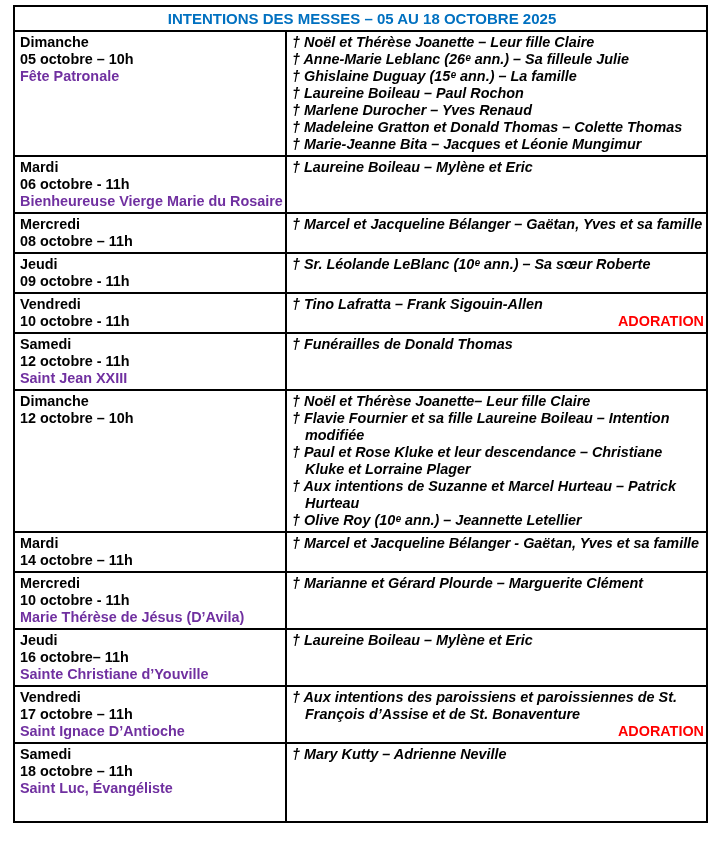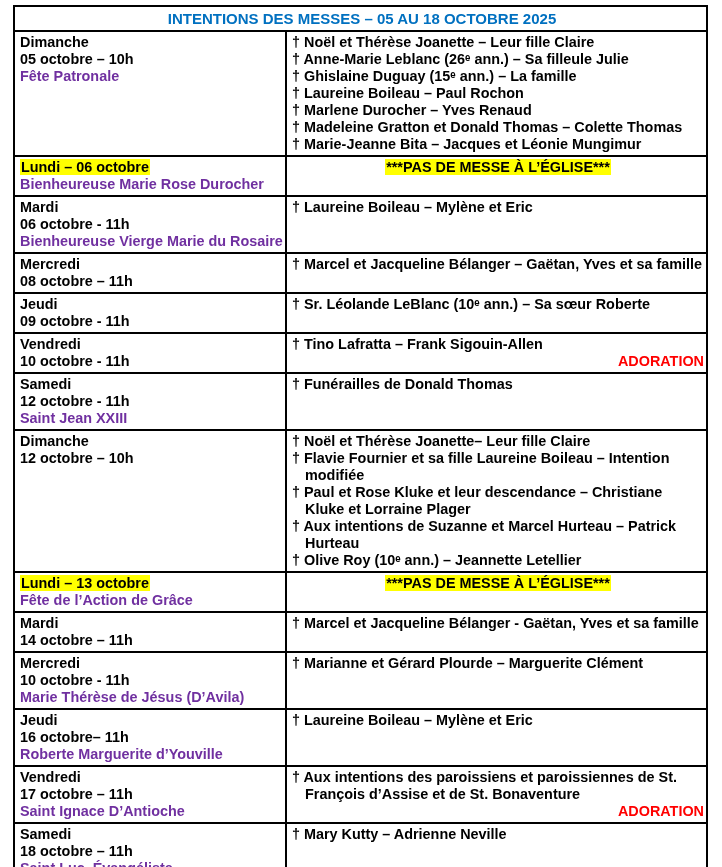--- a/index.html
+++ b/index.html
@@ -34,21 +34,21 @@
     font-size:15px;
     line-height:19px;
     padding:2px 2px;
   }
   .line{
     font-size:14.4px;
     line-height:17px;
     white-space:normal;
   }
   .line.feast{color:var(--feast-purple);}
-  .right-cell .line.intention{padding-left:13px;text-indent:-13px;}
+  .right-cell .line.intention{padding-left:13px;text-indent:-13px;font-style:italic;}
   .line.adoration{
     color:var(--adoration-red);
     text-align:right;
     padding-left:0;text-indent:0;
   }
   .line.nomass{
     text-align:center;
     padding-left:0;text-indent:0;
   }
   .mark{background:var(--highlight-yellow);padding:0 1px;}
@@ -80,29 +80,20 @@
           <div class="line intention">† Anne-Marie Leblanc (26ᵉ ann.) – Sa filleule Julie</div>
           <div class="line intention">† Ghislaine Duguay (15ᵉ ann.) – La famille</div>
           <div class="line intention">† Laureine Boileau – Paul Rochon</div>
           <div class="line intention">† Marlene Durocher – Yves Renaud</div>
           <div class="line intention">† Madeleine Gratton et Donald Thomas – Colette Thomas</div>
           <div class="line intention">† Marie-Jeanne Bita – Jacques et Léonie Mungimur</div>
         </td>
       </tr>
       <tr class="data-row">
         <td class="left-cell">
-          <div class="line hl"><span class="mark">Lundi – 06 octobre</span></div>
-          <div class="line feast">Bienheureuse Marie Rose Durocher</div>
-        </td>
-        <td class="right-cell">
-          <div class="line nomass"><span class="mark">***PAS DE MESSE À L’ÉGLISE***</span></div>
-        </td>
-      </tr>
-      <tr class="data-row">
-        <td class="left-cell">
           <div class="line plain">Mardi</div>
           <div class="line plain">06 octobre - 11h</div>
           <div class="line feast">Bienheureuse Vierge Marie du Rosaire</div>
         </td>
         <td class="right-cell">
           <div class="line intention">† Laureine Boileau – Mylène et Eric</div>
         </td>
       </tr>
       <tr class="data-row">
         <td class="left-cell">
@@ -150,29 +141,20 @@
         <td class="right-cell">
           <div class="line intention">† Noël et Thérèse Joanette– Leur fille Claire</div>
           <div class="line intention">† Flavie Fournier et sa fille Laureine Boileau – Intention modifiée</div>
           <div class="line intention">† Paul et Rose Kluke et leur descendance – Christiane Kluke et Lorraine Plager</div>
           <div class="line intention">† Aux intentions de Suzanne et Marcel Hurteau – Patrick Hurteau</div>
           <div class="line intention">† Olive Roy (10ᵉ ann.) – Jeannette Letellier</div>
         </td>
       </tr>
       <tr class="data-row">
         <td class="left-cell">
-          <div class="line hl"><span class="mark">Lundi – 13 octobre</span></div>
-          <div class="line feast">Fête de l’Action de Grâce</div>
-        </td>
-        <td class="right-cell">
-          <div class="line nomass"><span class="mark">***PAS DE MESSE À L’ÉGLISE***</span></div>
-        </td>
-      </tr>
-      <tr class="data-row">
-        <td class="left-cell">
           <div class="line plain">Mardi</div>
           <div class="line plain">14 octobre – 11h</div>
         </td>
         <td class="right-cell">
           <div class="line intention">† Marcel et Jacqueline Bélanger - Gaëtan, Yves et sa famille</div>
         </td>
       </tr>
       <tr class="data-row">
         <td class="left-cell">
           <div class="line plain">Mercredi</div>
@@ -180,21 +162,21 @@
           <div class="line feast">Marie Thérèse de Jésus (D’Avila)</div>
         </td>
         <td class="right-cell">
           <div class="line intention">† Marianne et Gérard Plourde – Marguerite Clément</div>
         </td>
       </tr>
       <tr class="data-row">
         <td class="left-cell">
           <div class="line plain">Jeudi</div>
           <div class="line plain">16 octobre– 11h</div>
-          <div class="line feast">Roberte Marguerite d’Youville</div>
+          <div class="line feast">Sainte Christiane d’Youville</div>
         </td>
         <td class="right-cell">
           <div class="line intention">† Laureine Boileau – Mylène et Eric</div>
         </td>
       </tr>
       <tr class="data-row">
         <td class="left-cell">
           <div class="line plain">Vendredi</div>
           <div class="line plain">17 octobre – 11h</div>
           <div class="line feast">Saint Ignace D’Antioche</div>

